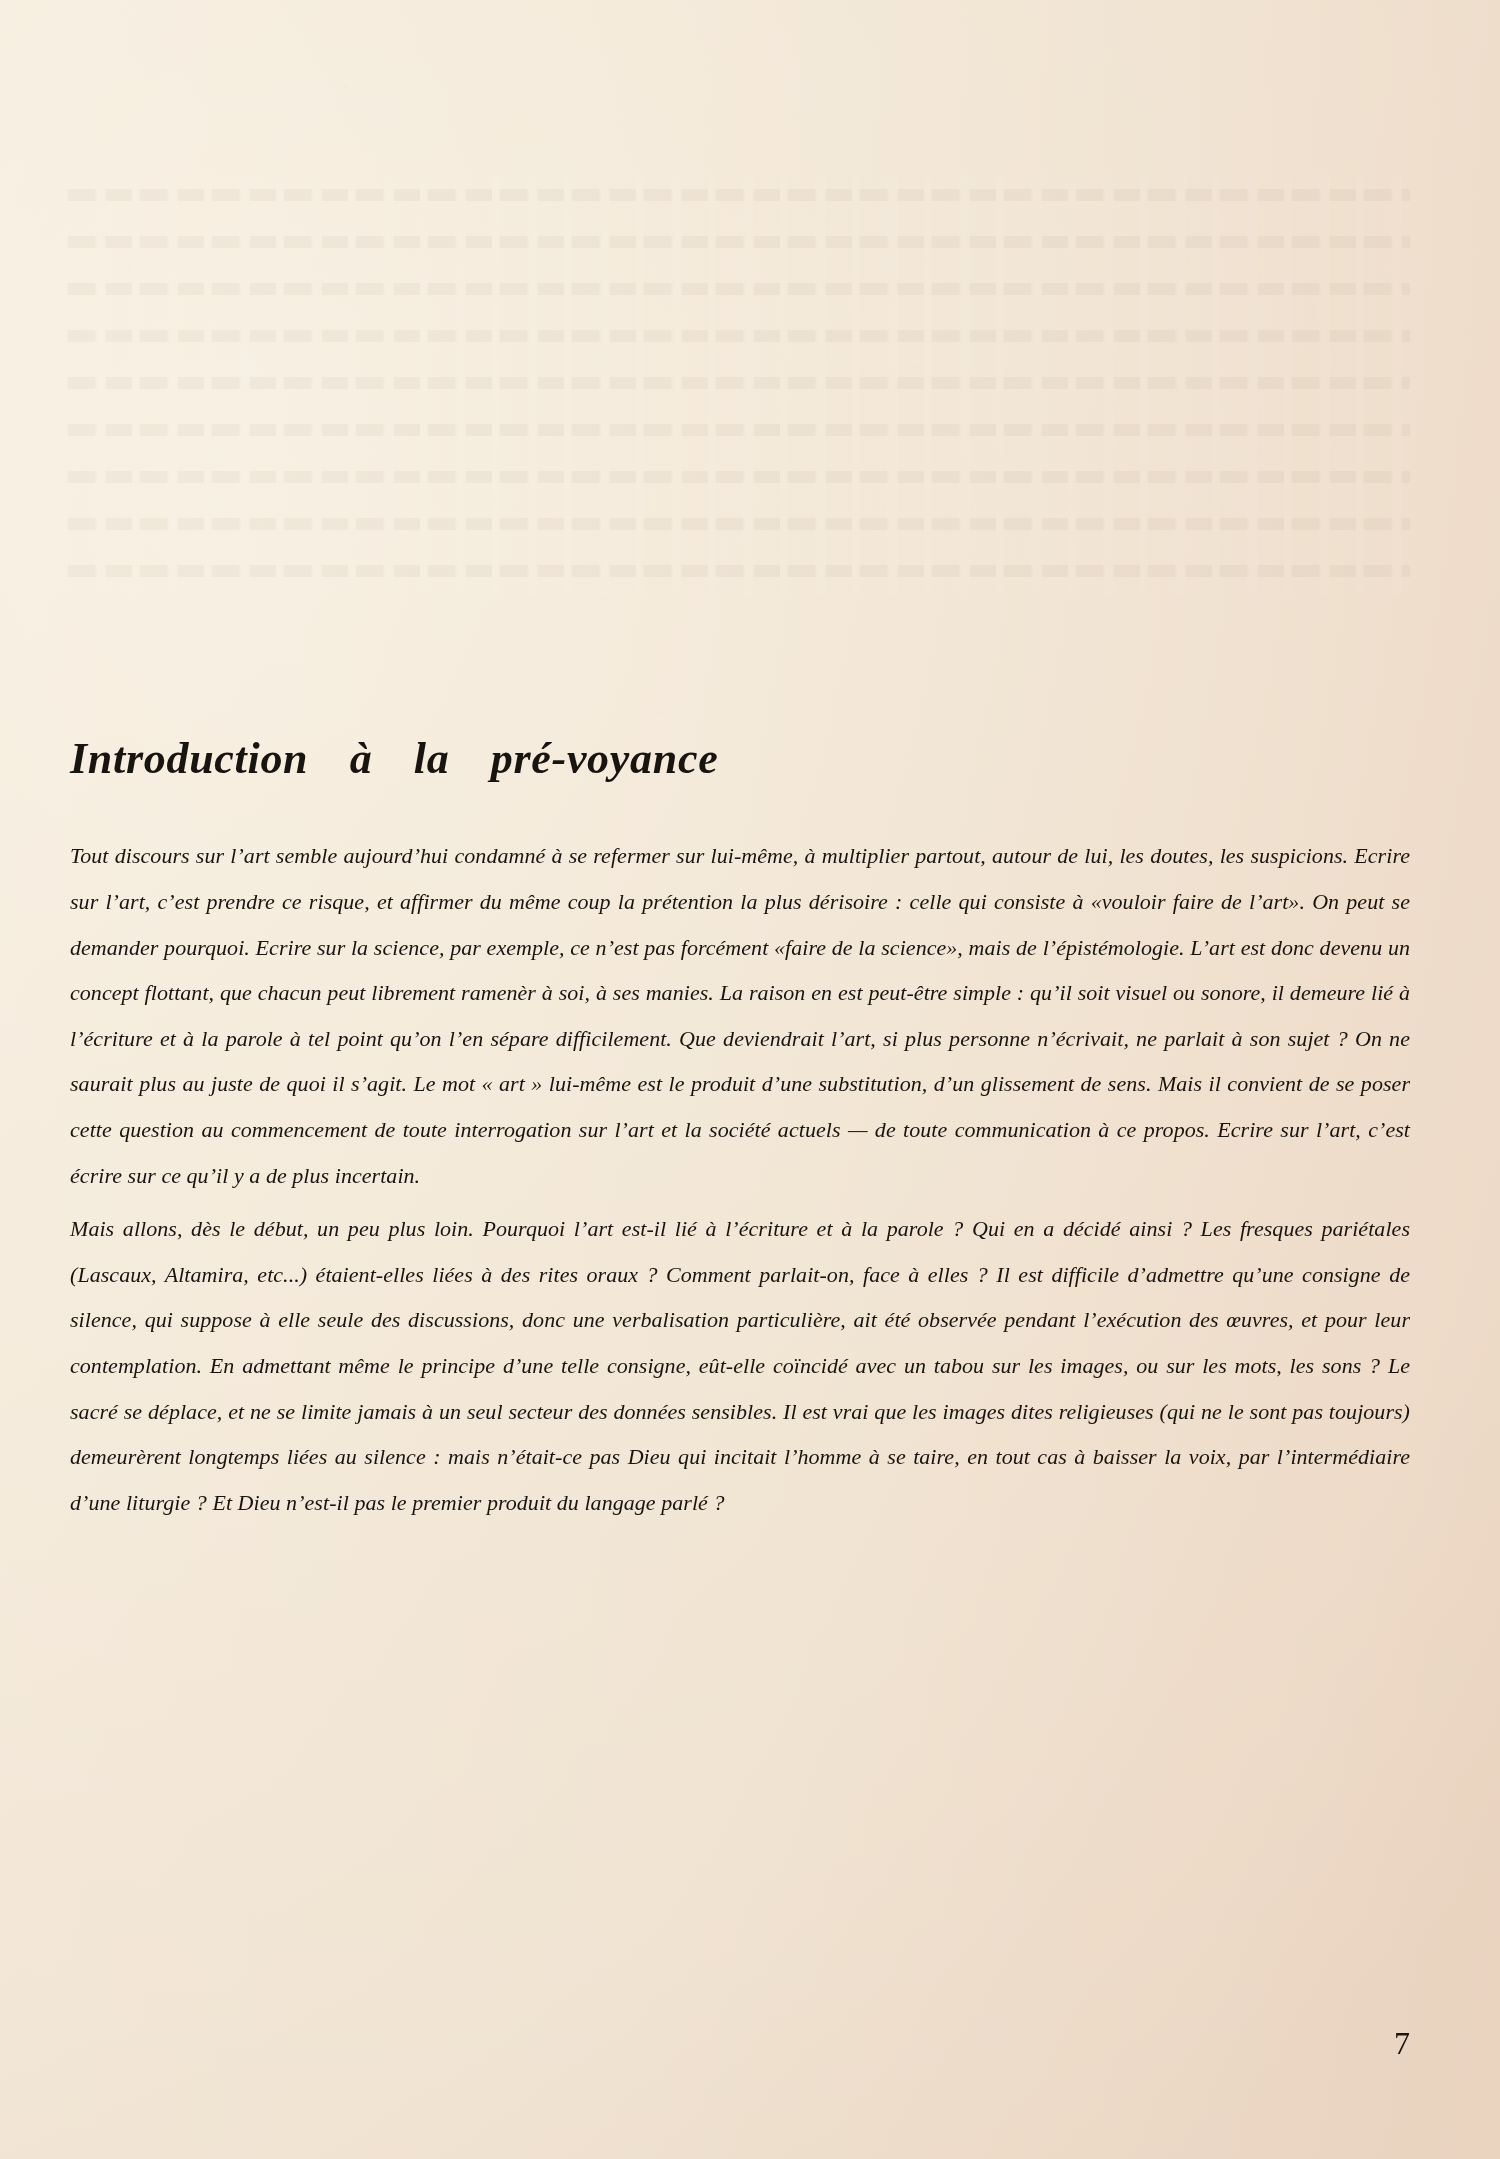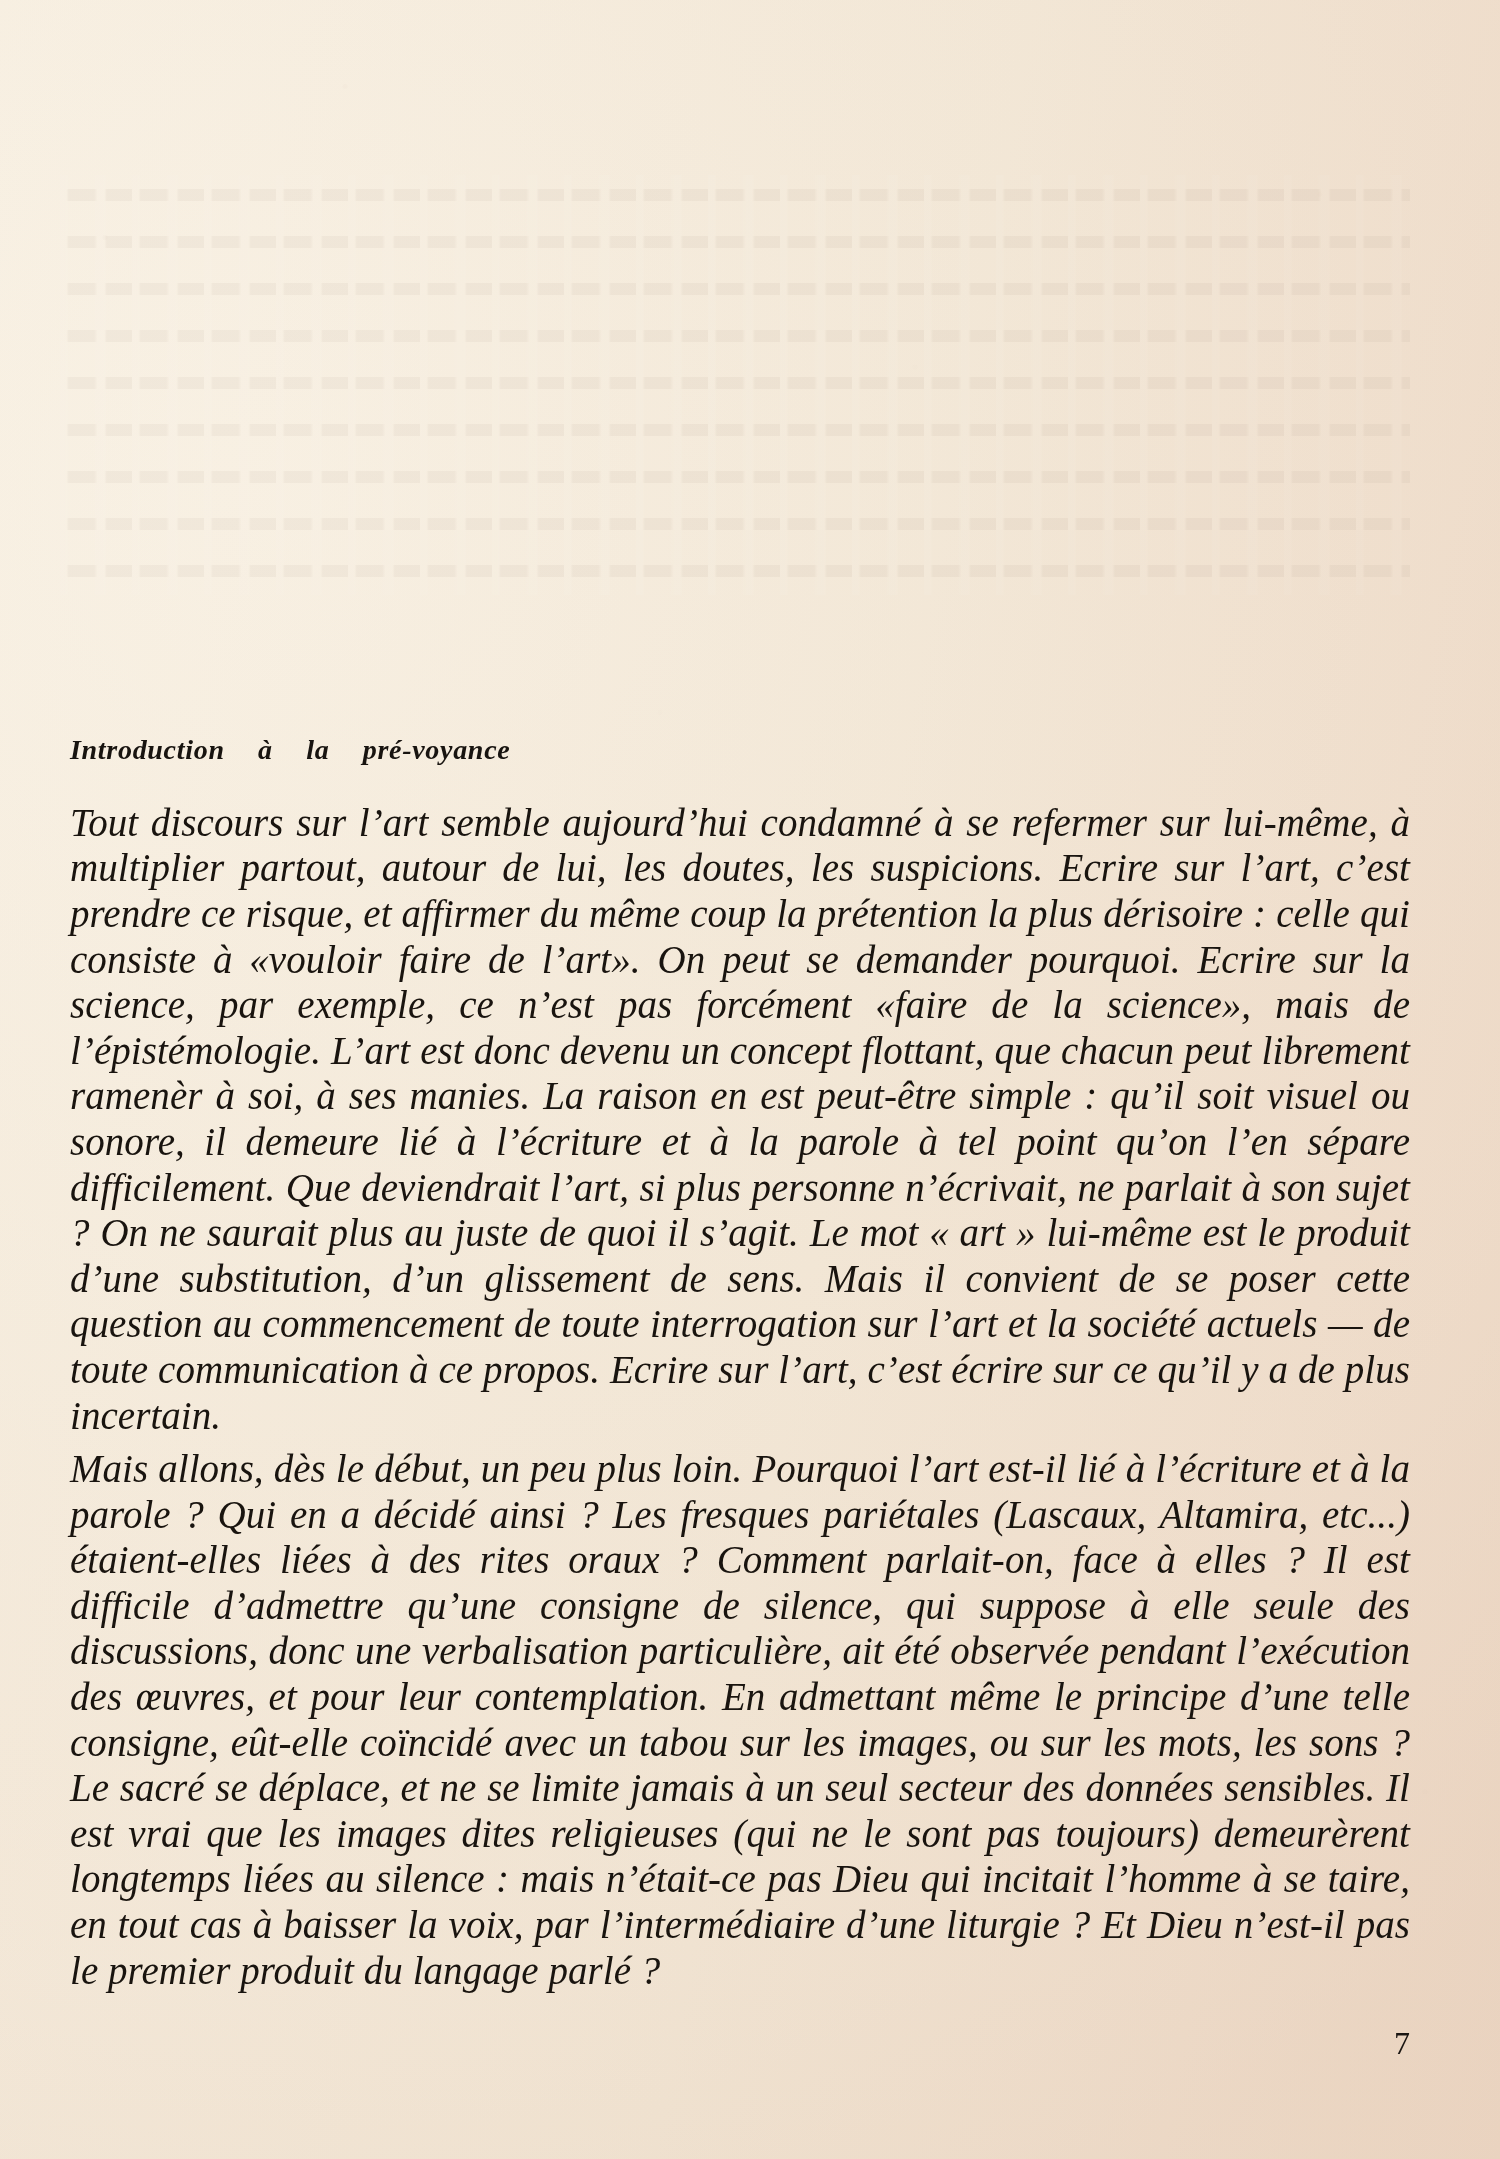--- a/index.html
+++ b/index.html
@@ -77,32 +77,32 @@
 
   #content {
     position: absolute;
     left: 70px;
     top: 735px;
     width: 1340px;
   }
 
   .page-title {
     font-style: italic;
-    font-size: 28px;
+    font-size: 44px;
     line-height: 1.1;
     color: #181410;
     letter-spacing: 0.7px;
     word-spacing: 9px;
-    margin: 0 0 34px 0;
+    margin: 0 0 50px 0;
     white-space: pre;
   }
 
   .body-text {
     font-style: italic;
-    font-size: 39px;
+    font-size: 22px;
     line-height: 45.6px;
     color: #19140f;
     text-align: justify;
     text-justify: inter-word;
     margin: 0;
     letter-spacing: 0.05px;
   }
   .body-text + .body-text {
     margin-top: 8px;
   }

